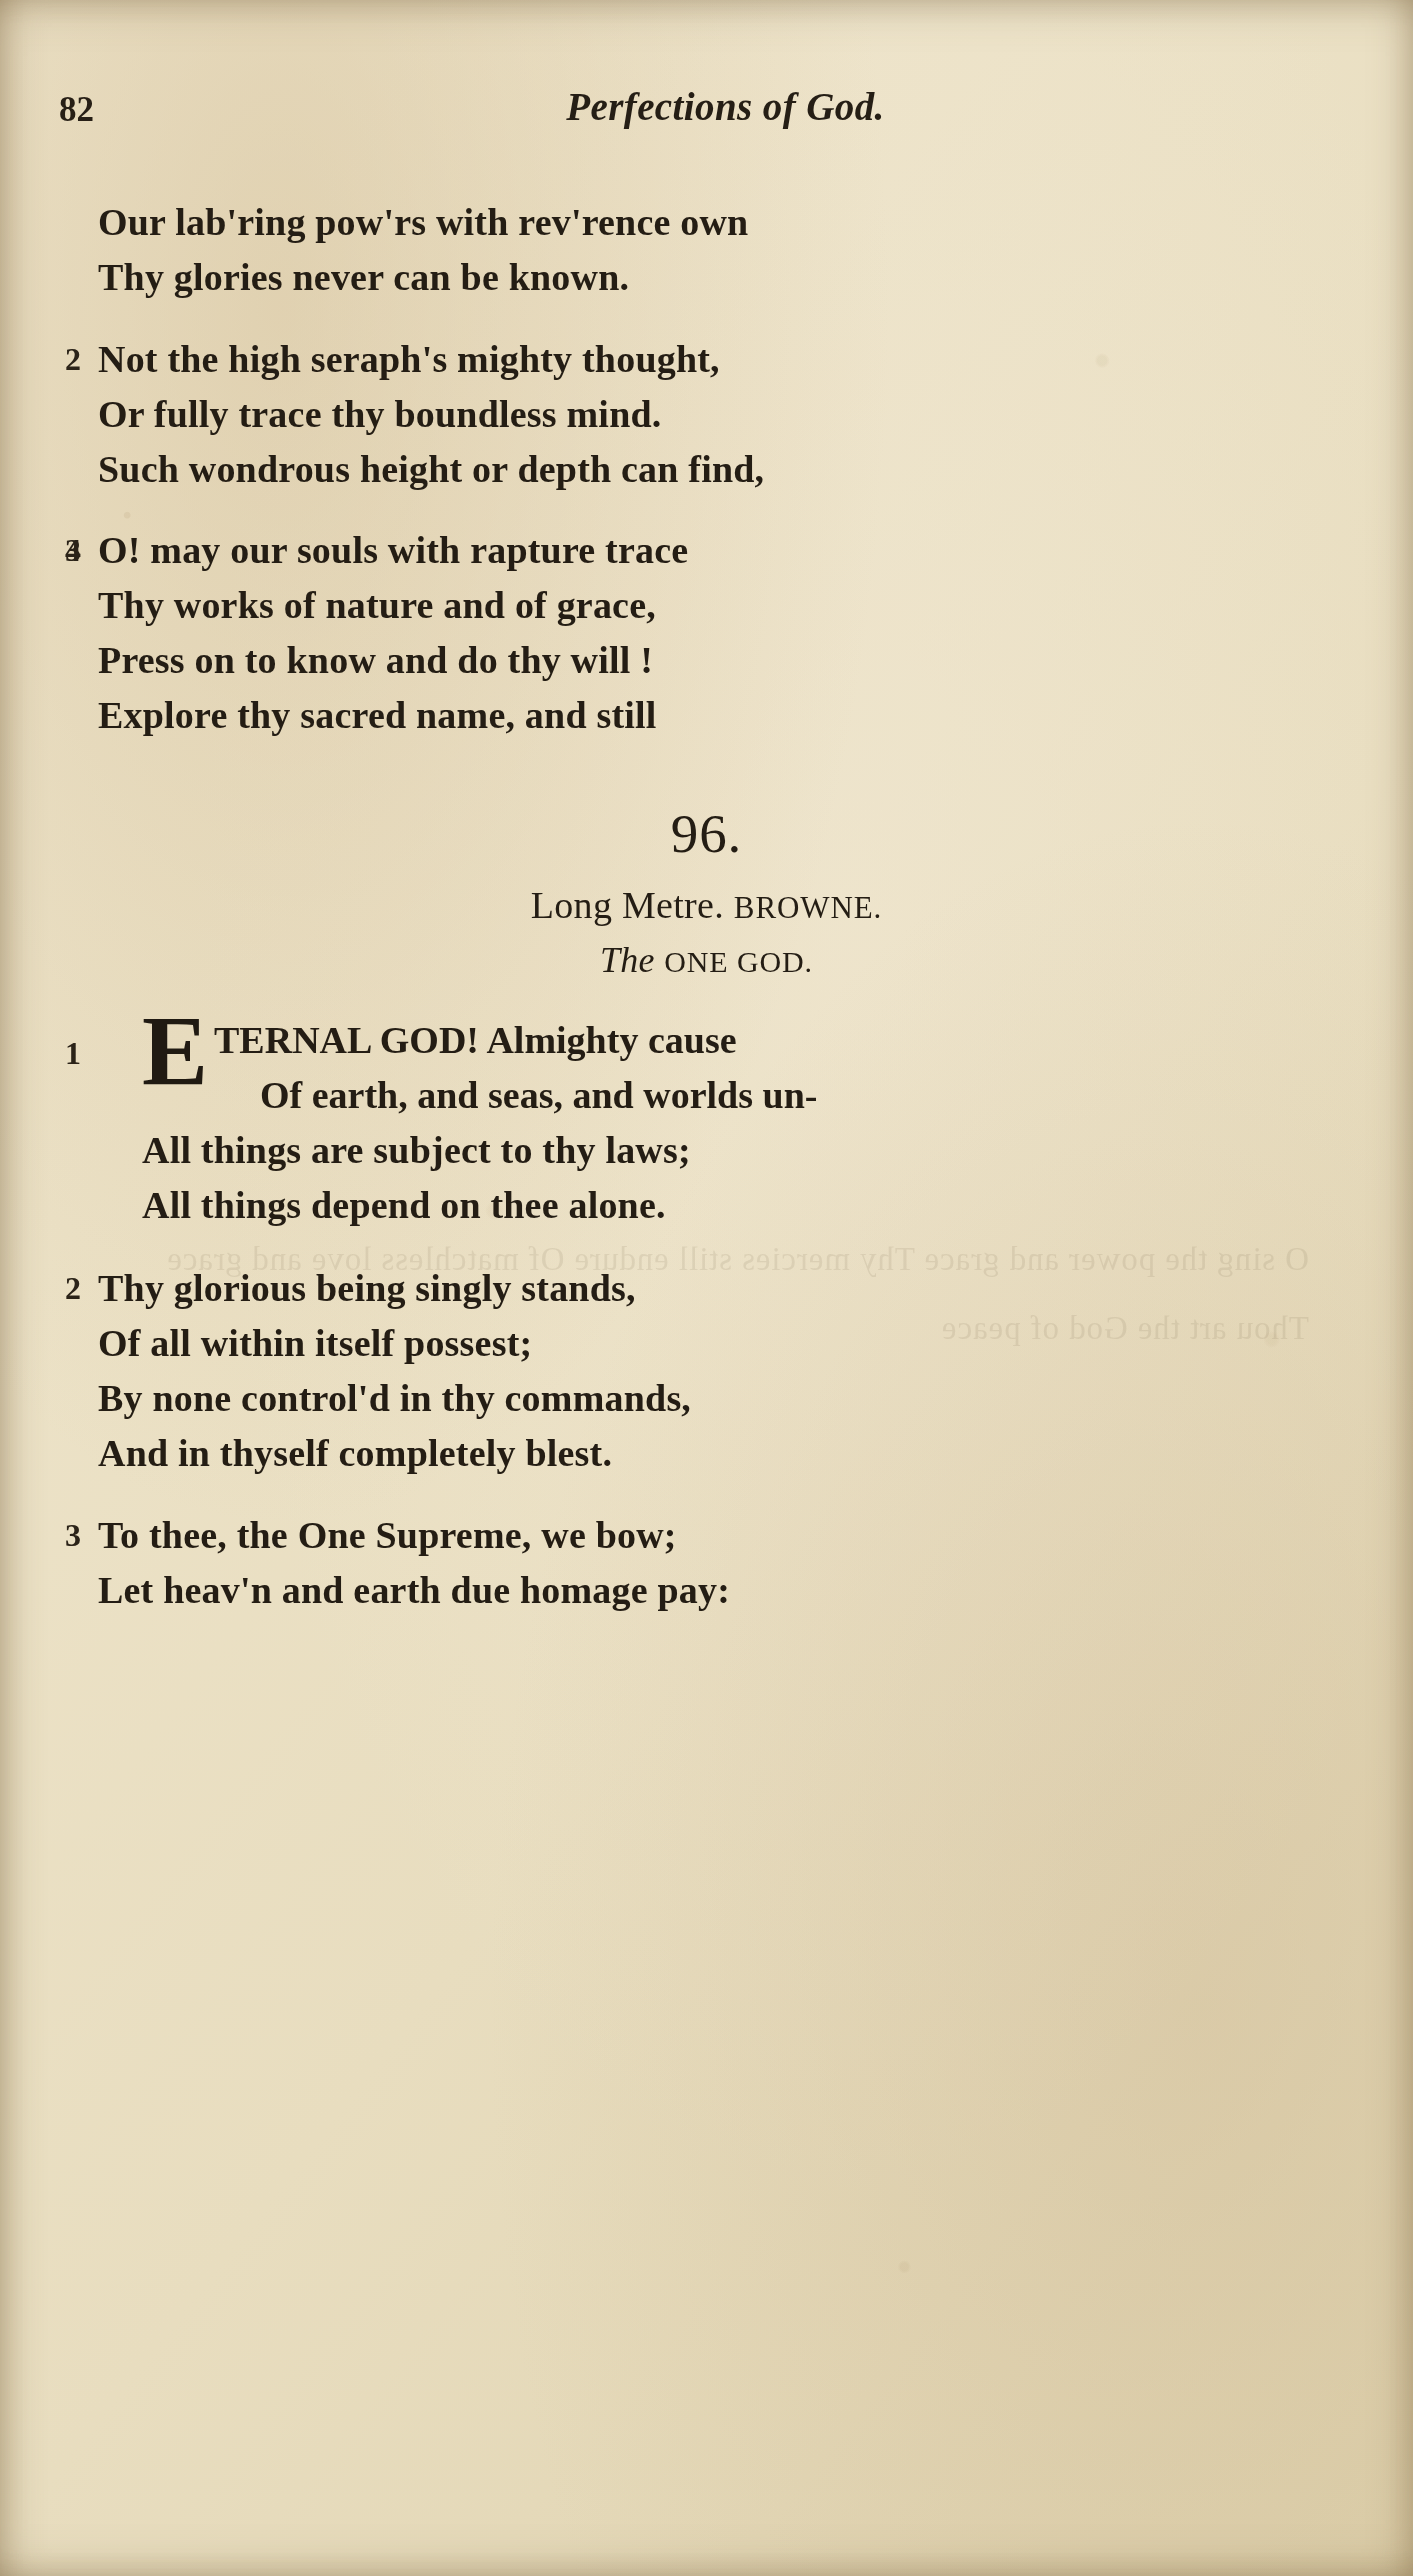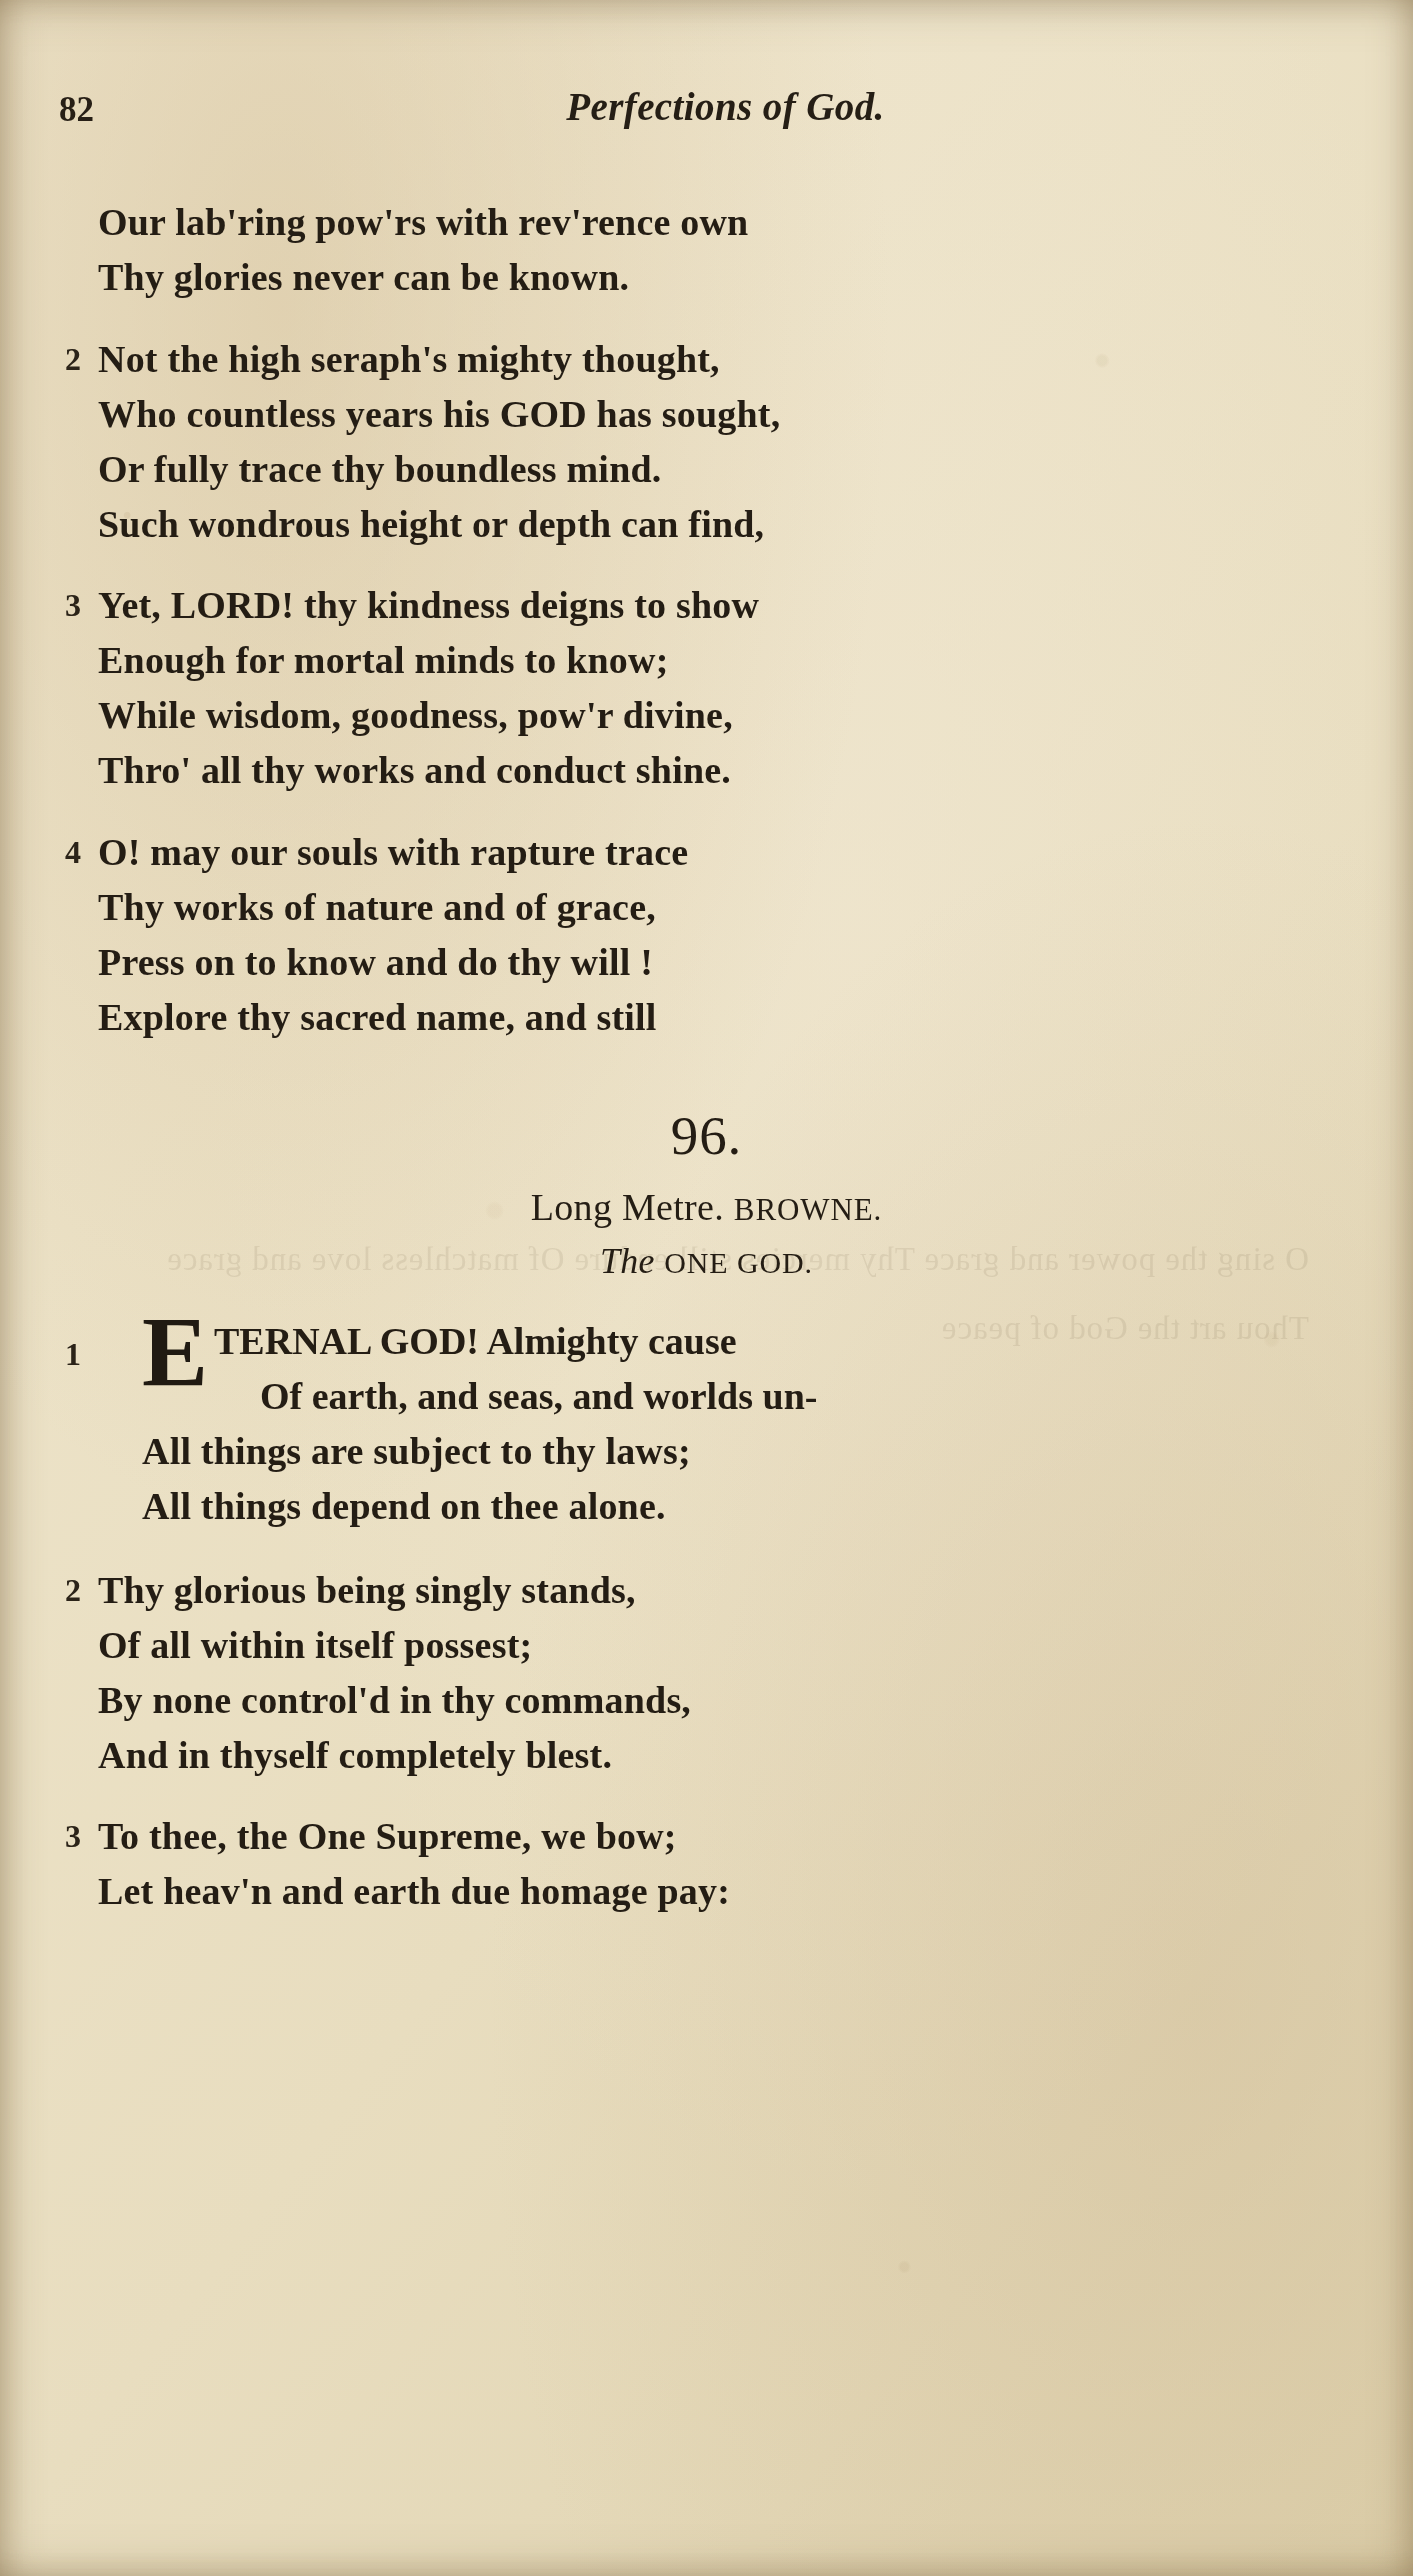--- a/index.html
+++ b/index.html
@@ -243,34 +243,27 @@
         <div class="lines">
           <div class="line">Our lab'ring pow'rs with rev'rence own</div>
           <div class="line">Thy glories never can be known.</div>
         </div>
       </div>
 
       <div class="stanza">
         <div class="num">2</div>
         <div class="lines">
           <div class="line">Not the high  seraph's  mighty thought,</div>
-          <div class="line">Who countless years his GOD has sought,</div>
           <div class="line">Or fully trace thy boundless mind.</div>
           <div class="line">Such wondrous height or depth  can  find,</div>
         </div>
       </div>
 
       <div class="stanza">
         <div class="num">3</div>
-        <div class="lines">
-          <div class="line">Yet, LORD! thy kindness deigns to show</div>
-          <div class="line">Enough for mortal minds to know;</div>
-          <div class="line">While wisdom, goodness, pow'r divine,</div>
-          <div class="line">Thro' all thy works and conduct shine.</div>
-        </div>
       </div>
 
       <div class="stanza">
         <div class="num">4</div>
         <div class="lines">
           <div class="line">O! may our souls with rapture trace</div>
           <div class="line">Thy works of nature and of grace,</div>
           <div class="line">Press on to know and do thy will !</div>
           <div class="line">Explore thy sacred name, and still</div>
         </div>

